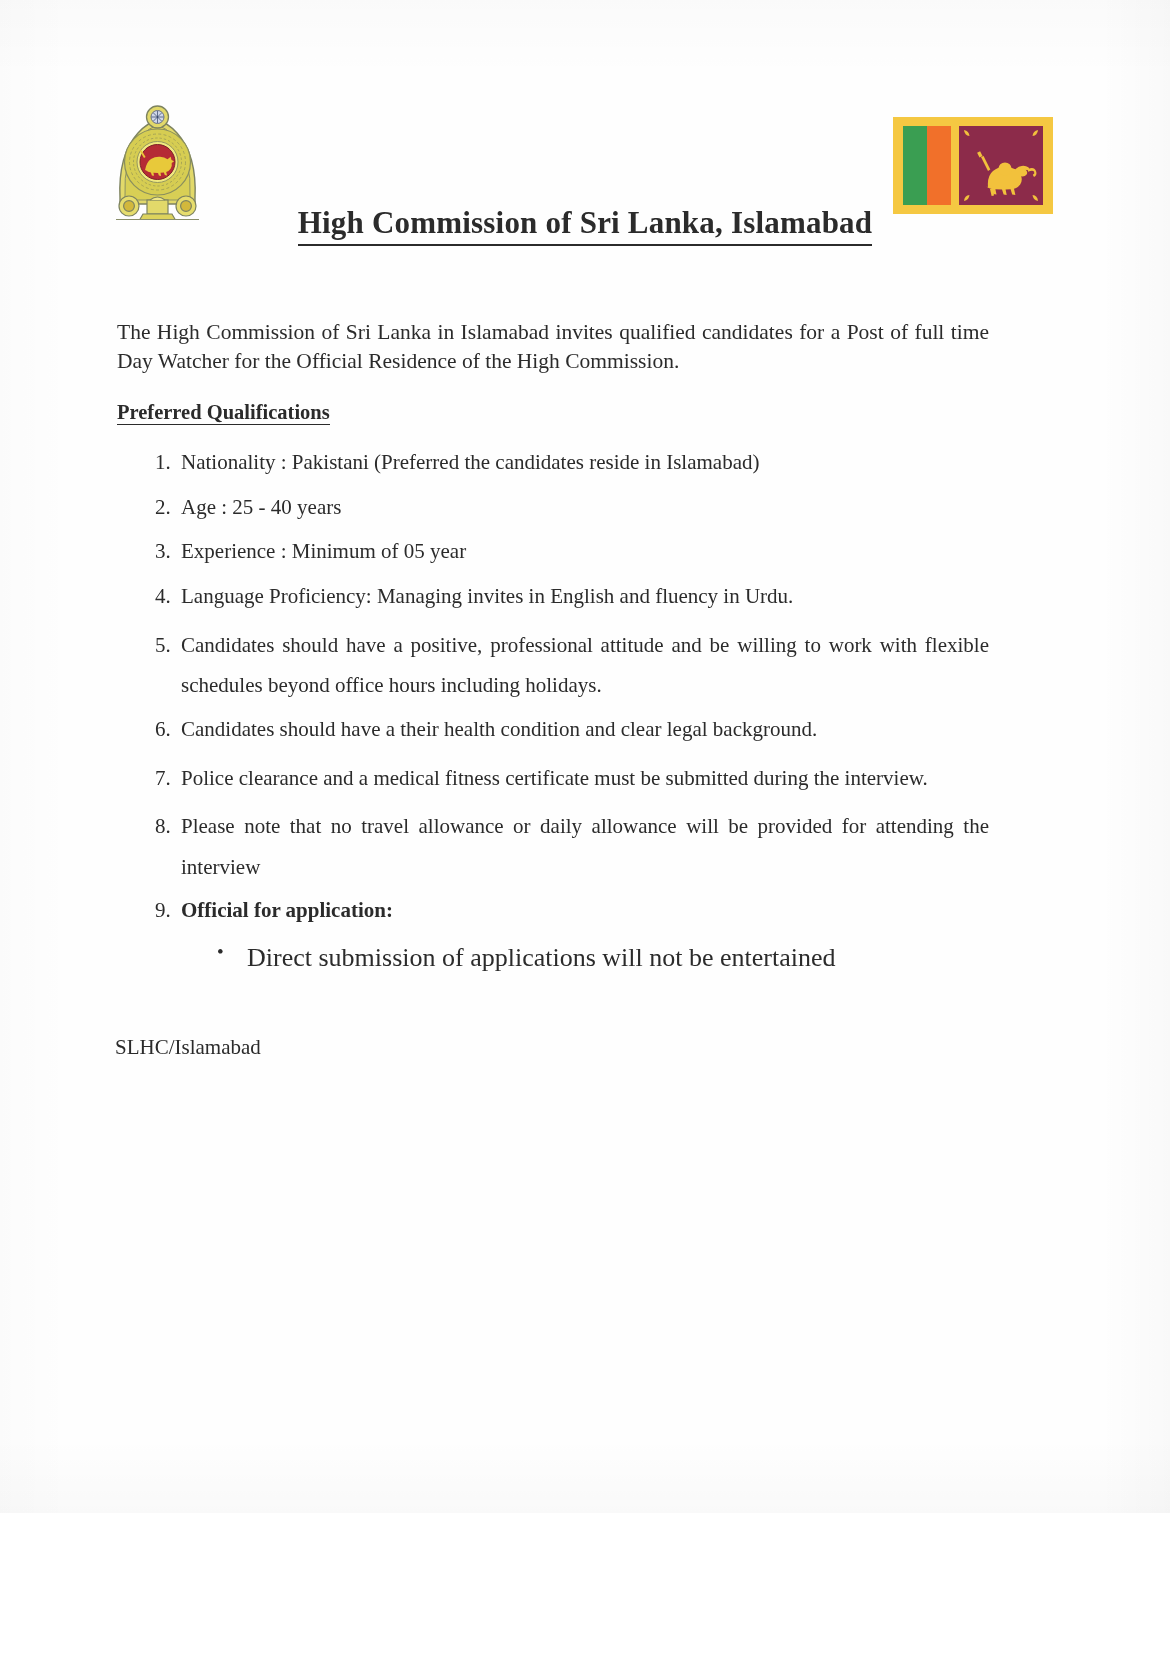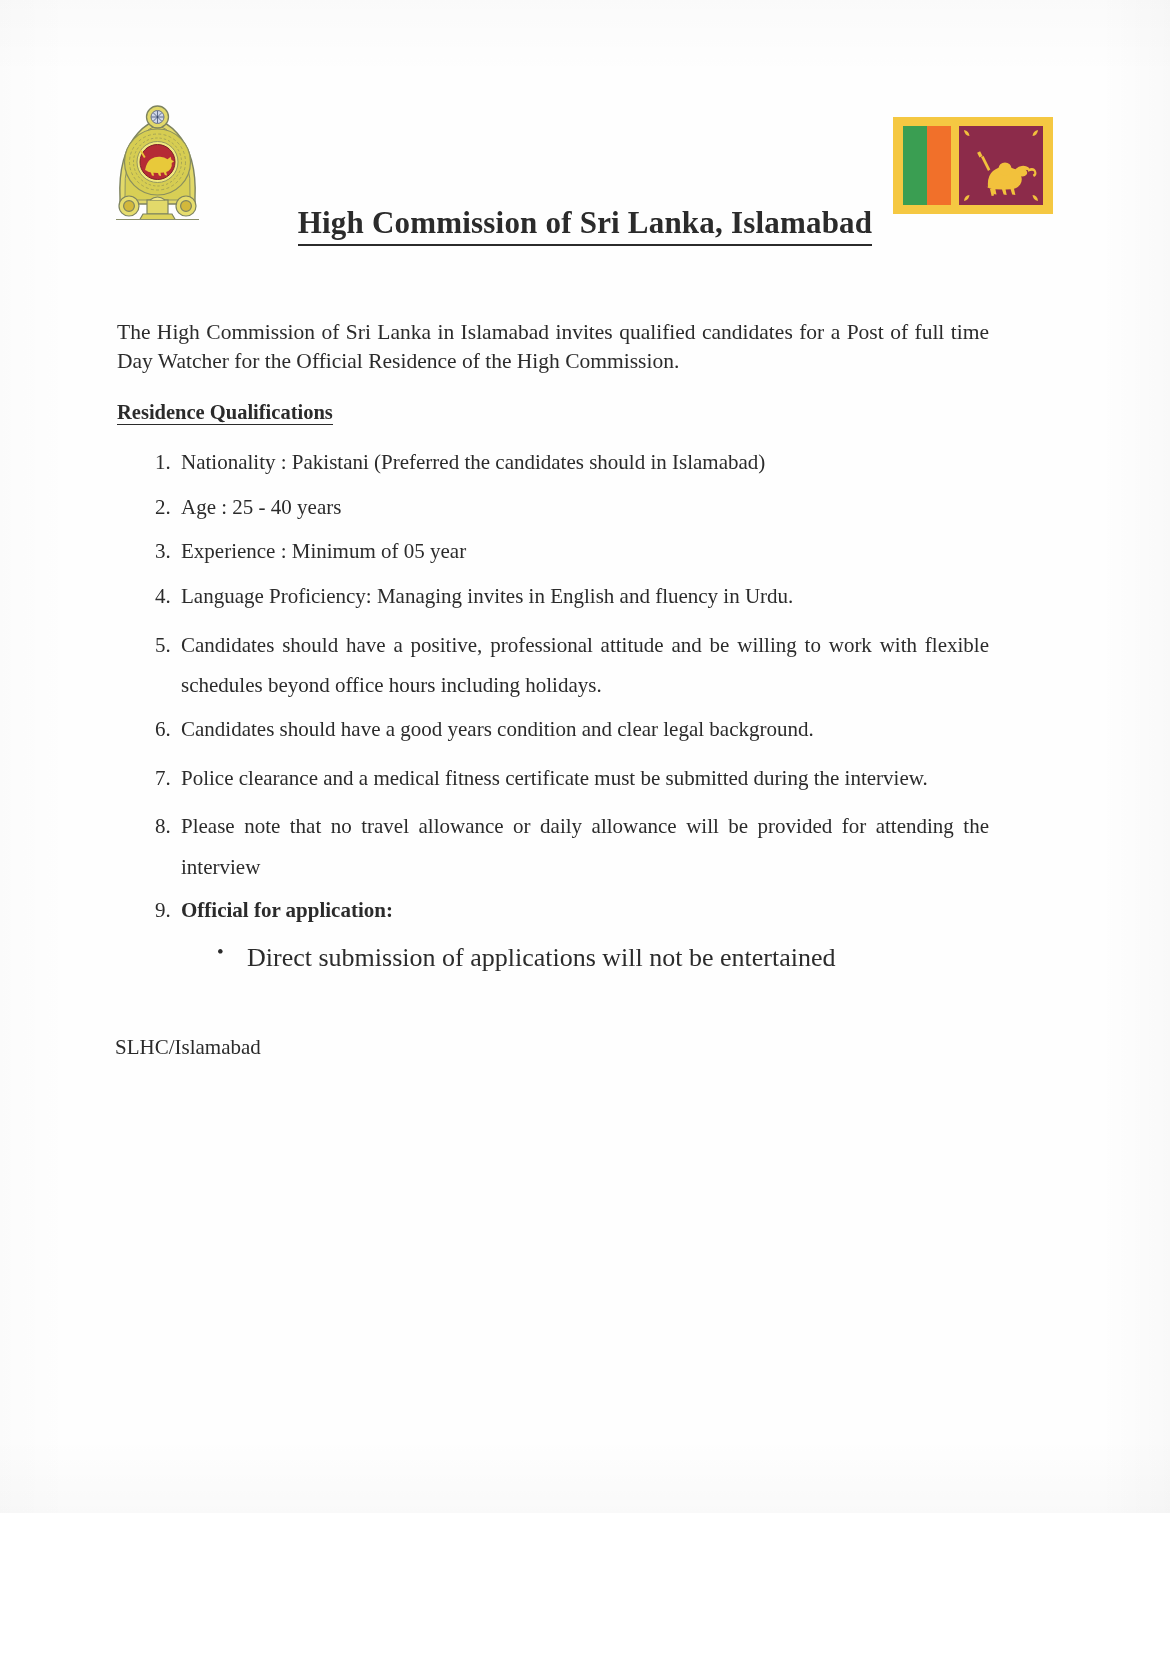--- a/index.html
+++ b/index.html
@@ -254,29 +254,29 @@
   </div>
 
   <div class="title-block">
     <div><span class="title-line1">High Commission of Sri Lanka, Islamabad</span></div>
   </div>
 
   <div class="body-wrap">
 
     <p class="intro">The High Commission of Sri Lanka in Islamabad invites qualified candidates for a Post of full time Day Watcher for the Official Residence of the High Commission.</p>
 
-    <div><span class="section-head">Residence Qualifications</span></div>
+    <div><span class="section-head">Preferred Qualifications</span></div>
 
     <ol class="quals">
-      <li class="tight"><span>Nationality : Pakistani (Preferred the candidates should in Islamabad)</span></li>
+      <li class="tight"><span>Nationality : Pakistani (Preferred the candidates reside in Islamabad)</span></li>
       <li class="tight"><span>Age : 25 - 40 years</span></li>
       <li class="tight"><span>Experience : Minimum of 05 year</span></li>
       <li class="tight"><span>Language Proficiency: Managing invites in English and fluency in Urdu.</span></li>
       <li><span>Candidates should have a positive, professional attitude and be willing to work with flexible schedules beyond office hours including holidays.</span></li>
-      <li class="tight"><span>Candidates should have a good years condition and clear legal background.</span></li>
+      <li class="tight"><span>Candidates should have a their health condition and clear legal background.</span></li>
       <li><span>Police clearance and a medical fitness certificate must be submitted during the interview.</span></li>
       <li><span>Please note that no travel allowance or daily allowance will be provided for attending the interview</span></li>
       <li class="tight">
         <span class="bold">Official for application</span><span class="bold">:</span>
 
 
         <ul class="sub">
           <li><span>Direct submission of applications will not be entertained</span></li>
         </ul>
       </li>

